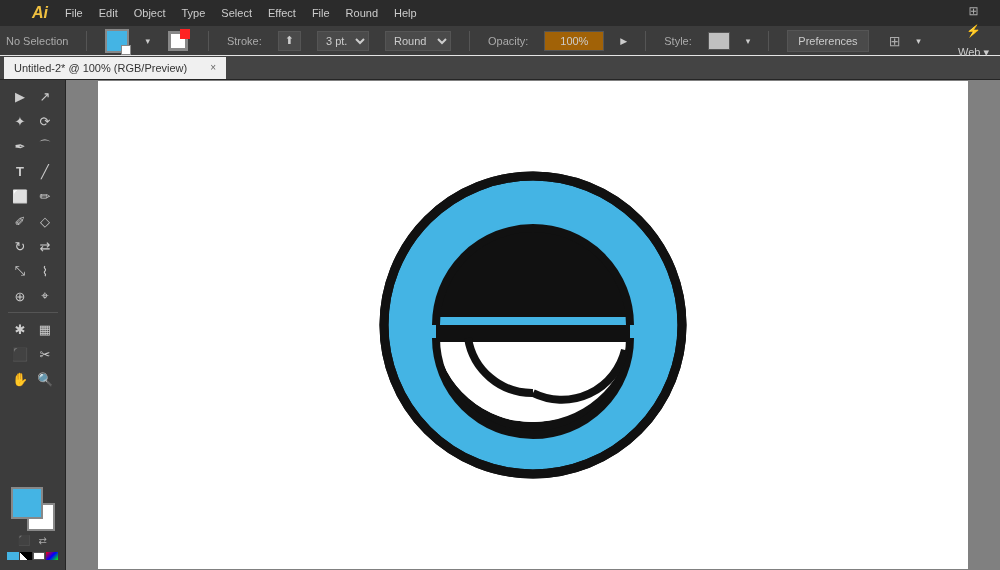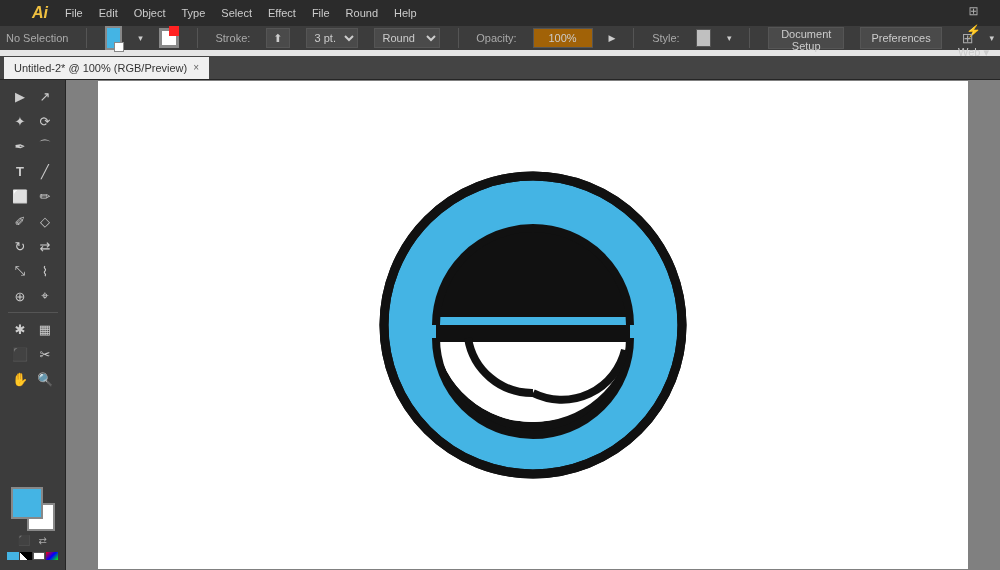--- a/index.html
+++ b/index.html
@@ -8,34 +8,34 @@
     
     #menu-bar {
       display: flex; align-items: center; height: 26px; background: #2b2b2b; padding: 0 4px; gap: 2px;
     }
     .app-logo { color: #f0c040; font-style: italic; font-weight: bold; font-size: 16px; margin-right: 8px; margin-left: 28px; }
     .menu-item { padding: 2px 7px; cursor: pointer; color: #ccc; font-size: 11px; white-space: nowrap; }
     .menu-right { margin-left: auto; display: flex; align-items: center; gap: 6px; flex-direction: column; }
 
     
     #toolbar2 {
-      display: flex; align-items: center; height: 30px; background: #3c3c3c; border-bottom: 6px solid #e5e5e5; padding: 0 6px; gap: 16px; flex-wrap: nowrap;
+      display: flex; align-items: center; height: 30px; background: #3c3c3c; border-bottom: 1px solid #e5e5e5; padding: 0 6px; gap: 16px; flex-wrap: nowrap;
     }
     .tb2-label { color: #aaa; font-size: 11px; white-space: nowrap; }
     .tb2-btn { background: #4a4a4a; border: 1px solid #555; color: #ccc; height: 20px; padding: 0 6px; font-size: 11px; cursor: pointer; display: flex; align-items: center; gap: 2px; }
     .tb2-dropdown { background: #4a4a4a; border: 1px solid #555; color: #ccc; height: 20px; padding: 0 4px; font-size: 11px; cursor: pointer; }
     .tb2-separator { width: 1px; height: 20px; background: #555; margin: 0 2px; }
     .tb2-input { background: #a16207; border: 1px solid #555; color: #ccc; height: 20px; width: 60px; padding: 0 4px; font-size: 11px; text-align: center; }
     .tb2-big-btn { background: #4a4a4a; border: 1px solid #555; color: #ccc; height: 22px; padding: 0 10px; font-size: 11px; cursor: pointer; }
 
     
     #tab-bar {
       display: flex; align-items: center; height: 24px; background: #444; border-bottom: 1px solid #252525; padding: 0 4px;
     }
-    .tab { display: flex; align-items: center; height: 22px; background: #f0f0f0; color: #333; padding: 0 10px; font-size: 11px; gap: 6px; cursor: pointer; }
+    .tab { display: flex; align-items: center; height: 22px; background: #f0f0f0; color: #333; padding: 0 10px; font-size: 11px; gap: 23px; cursor: pointer; }
     .tab-close { color: #666; font-size: 10px; cursor: pointer; }
 
     
     #main-area {
       display: flex; height: calc(570px - 26px - 30px - 24px);
     }
 
     
     #toolbox {
       width: 66px; background: #3c3c3c; border-right: 1px solid #252525; display: flex; flex-direction: column; align-items: center; padding: 4px 0; gap: 1px; overflow: hidden;
@@ -124,21 +124,20 @@
   </select>
   <div class="tb2-separator"></div>
   <span class="tb2-label">Opacity:</span>
   <input class="tb2-input" type="text" value="100%" style="">
   <span class="arrow-sm">▶</span>
   <div class="tb2-separator"></div>
   <span class="tb2-label">Style:</span>
   <div style="width:22px;height:18px;background:#c0c0c0;border:1px solid #555;cursor:pointer;"></div>
   <span class="arrow-sm">▾</span>
   <div class="tb2-separator"></div>
-  <button class="tb2-big-btn">Document Setup</button>
   <button class="tb2-big-btn">Preferences</button>
   <span style="font-size:14px;color:#aaa;cursor:pointer;margin-left:4px;">⊞</span>
   <span class="arrow-sm">▾</span>
 </div>
 
 <div id="tab-bar">
   <div class="tab">
     <span>Untitled-2* @ 100% (RGB/Preview)</span>
     <span class="tab-close">×</span>
   </div>

